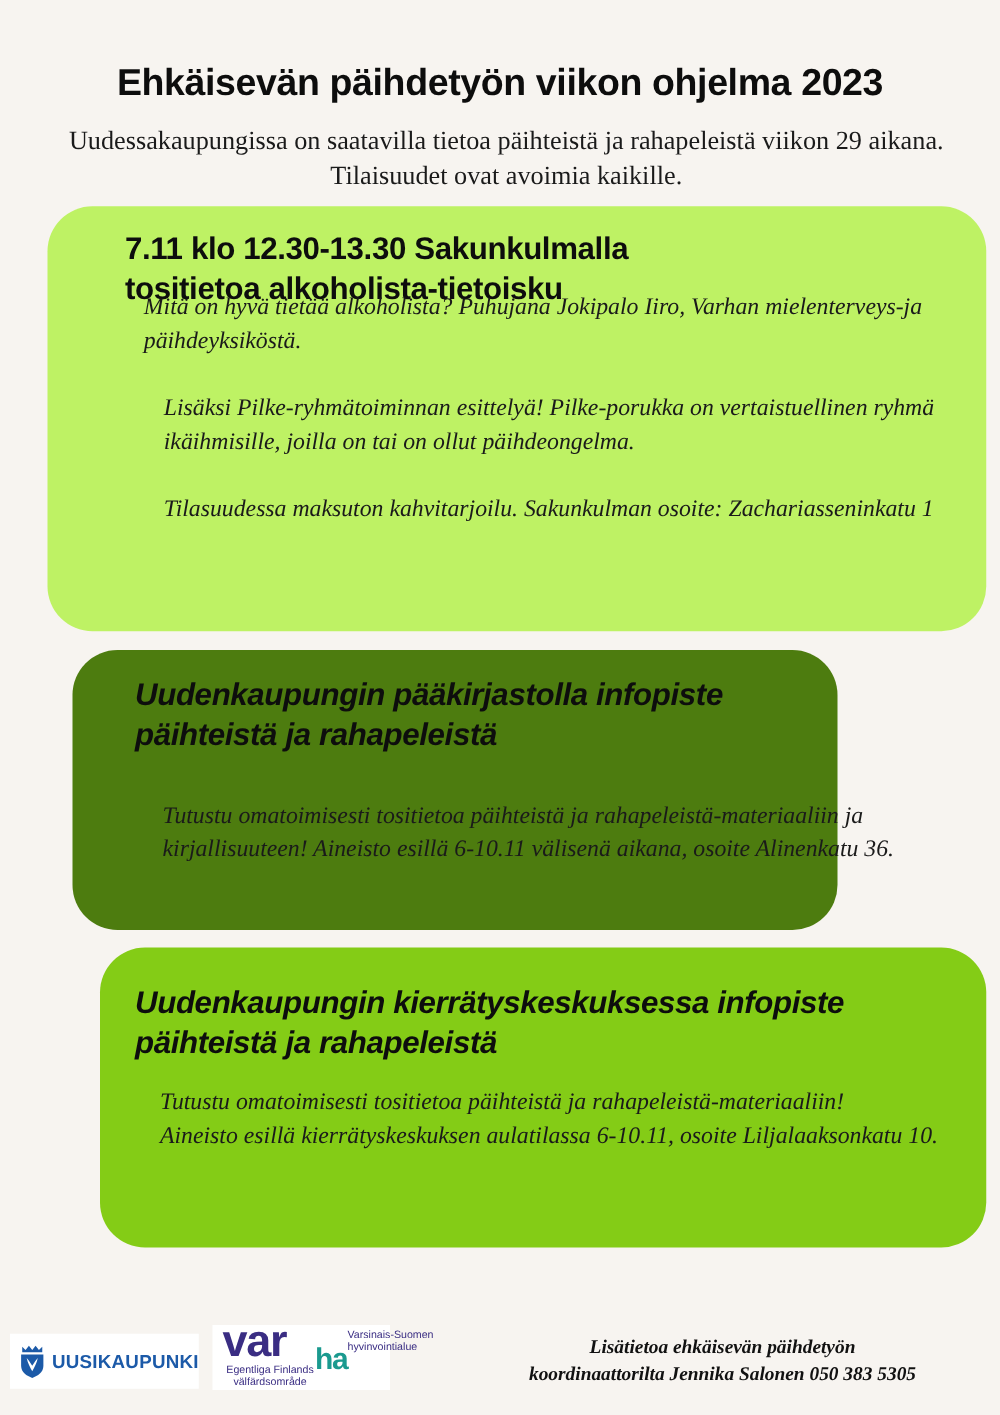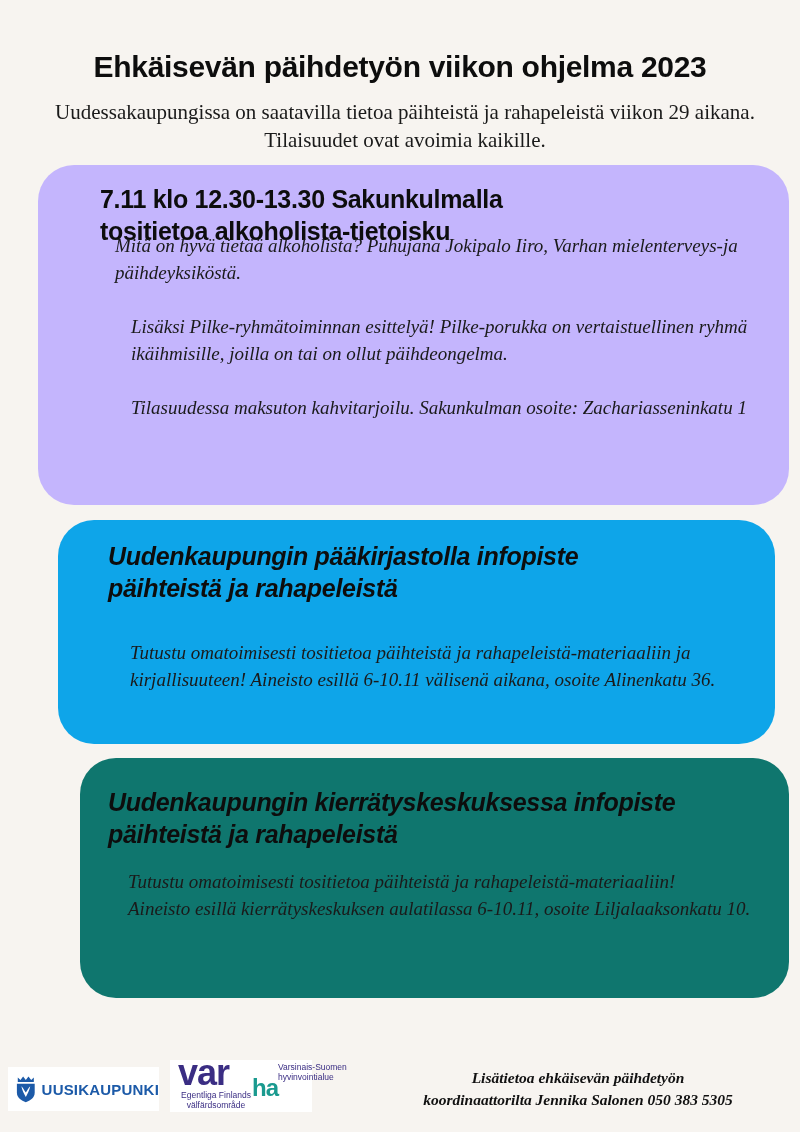--- a/index.html
+++ b/index.html
@@ -26,23 +26,23 @@
       text-align: center;
       font-family: "Liberation Serif", serif;
       font-size: 21px;
       line-height: 28px;
       color: #1a1a1a;
     }
     .card {
       position: absolute;
       border-radius: 36px;
     }
-    .card1 { left: 38px; top: 165px; width: 751px; height: 340px; background: #c4b5fd; }
-    .card2 { left: 58px; top: 520px; width: 717px; height: 224px; background: #0ea5e9; }
-    .card3 { left: 80px; top: 758px; width: 709px; height: 240px; background: #0f766e; padding-left: 40px; }
+    .card1 { left: 38px; top: 165px; width: 751px; height: 340px; background: #bef264; }
+    .card2 { left: 58px; top: 520px; width: 612px; height: 224px; background: #4d7c0f; }
+    .card3 { left: 80px; top: 758px; width: 709px; height: 240px; background: #84cc16; padding-left: 40px; }
 
     .card-title {
       position: absolute;
       font-family: "Liberation Sans", sans-serif;
       font-weight: bold;
       font-size: 25px;
       line-height: 32px;
       color: #0d0d0d;
       letter-spacing: -0.3px;
     }

